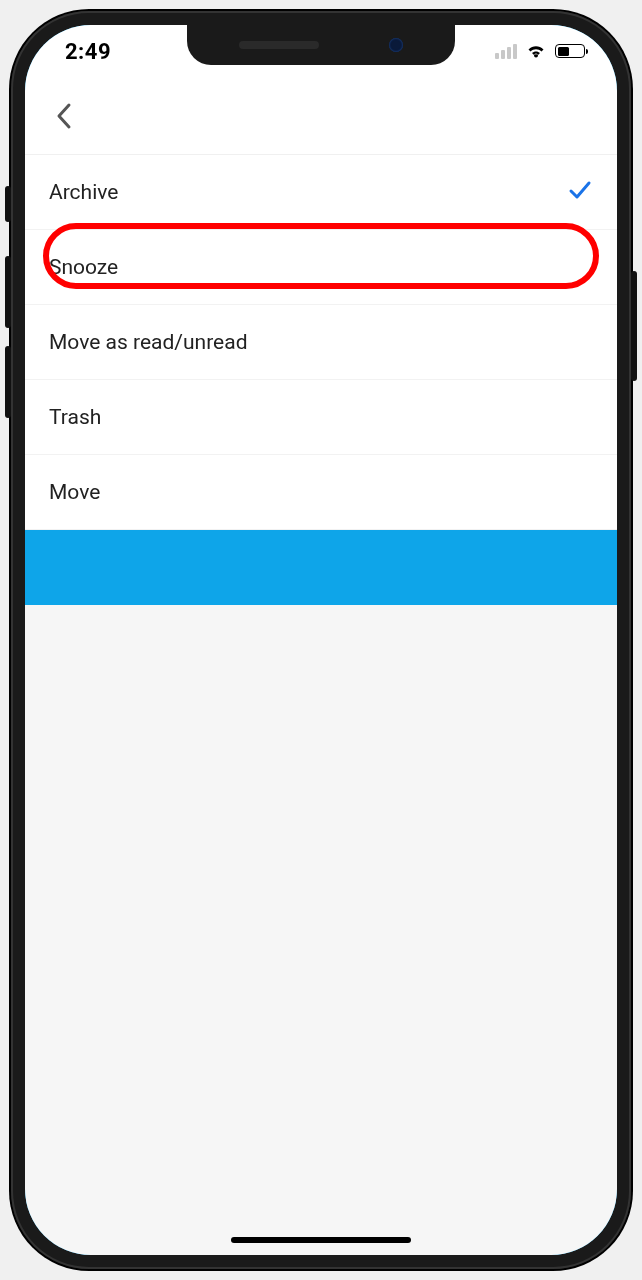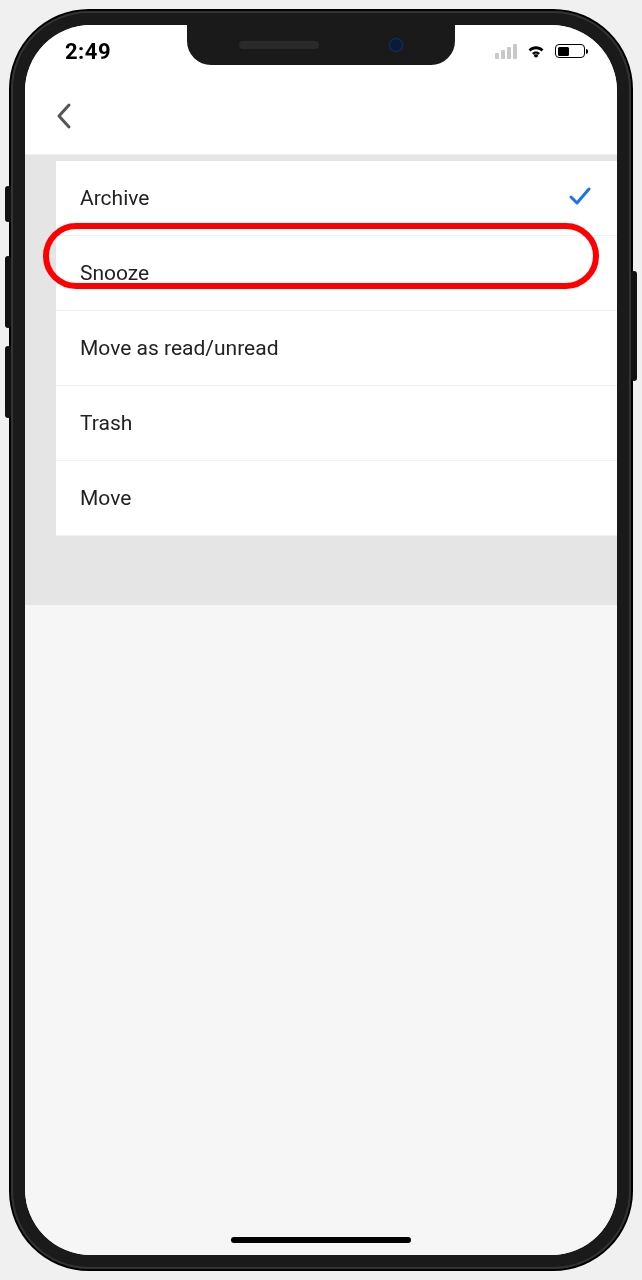--- a/index.html
+++ b/index.html
@@ -18,21 +18,21 @@
       position: relative;
       box-shadow: 0 0 0 2px #000, inset 0 0 0 2px #333;
     }
     .side-btn { position: absolute; background: #111; border-radius: 3px; }
     .btn-mute  { left: -6px; top: 175px; width: 6px; height: 36px; }
     .btn-volup { left: -6px; top: 245px; width: 6px; height: 72px; }
     .btn-voldn { left: -6px; top: 335px; width: 6px; height: 72px; }
     .btn-power { right: -6px; top: 260px; width: 6px; height: 110px; }
     .screen {
       width: 100%; height: 100%;
-      background: #e5e5e5;
+      background: #0ea5e9;
       border-radius: 66px;
       overflow: hidden;
       position: relative;
       text-decoration: underline;
     }
     
     .notch {
       position: absolute;
       top: 0; left: 50%; transform: translateX(-50%);
       width: 268px; height: 40px;
@@ -69,21 +69,21 @@
     
     .nav-header {
       position: absolute; top: 52px; left:0; right:0;
       height: 78px; background: #fff;
       display: flex; align-items: center; justify-content: center;
       border-bottom: 1px solid #f0f0f0;
     }
     .back-btn { position:absolute; left: 18px; top: 50%; transform: translateY(-50%); width: 44px; height:44px; display:flex; align-items:center; justify-content:center; cursor:pointer; }
     .nav-title { font-size: 26px; font-weight: 400; color:#222; }
     
-    .option-list { position:absolute; top: 136px; left:0; right:0; background:#fff;margin-left:31px; }
+    .option-list { position:absolute; top: 130px; left:0; right:0; background:#fff; }
     .option-row {
       height: 75px; padding: 0 24px;
       display:flex; align-items:center; justify-content:space-between;
       border-bottom: 1px solid #f2f2f2;
       font-size: 21px; color:#222;
       cursor:pointer; background:#fff;
     }
     .check { color:#1a73e8; }
     
     .filler { position:absolute; left:0; right:0; bottom:0; top: 580px; background:#f6f6f6; }

